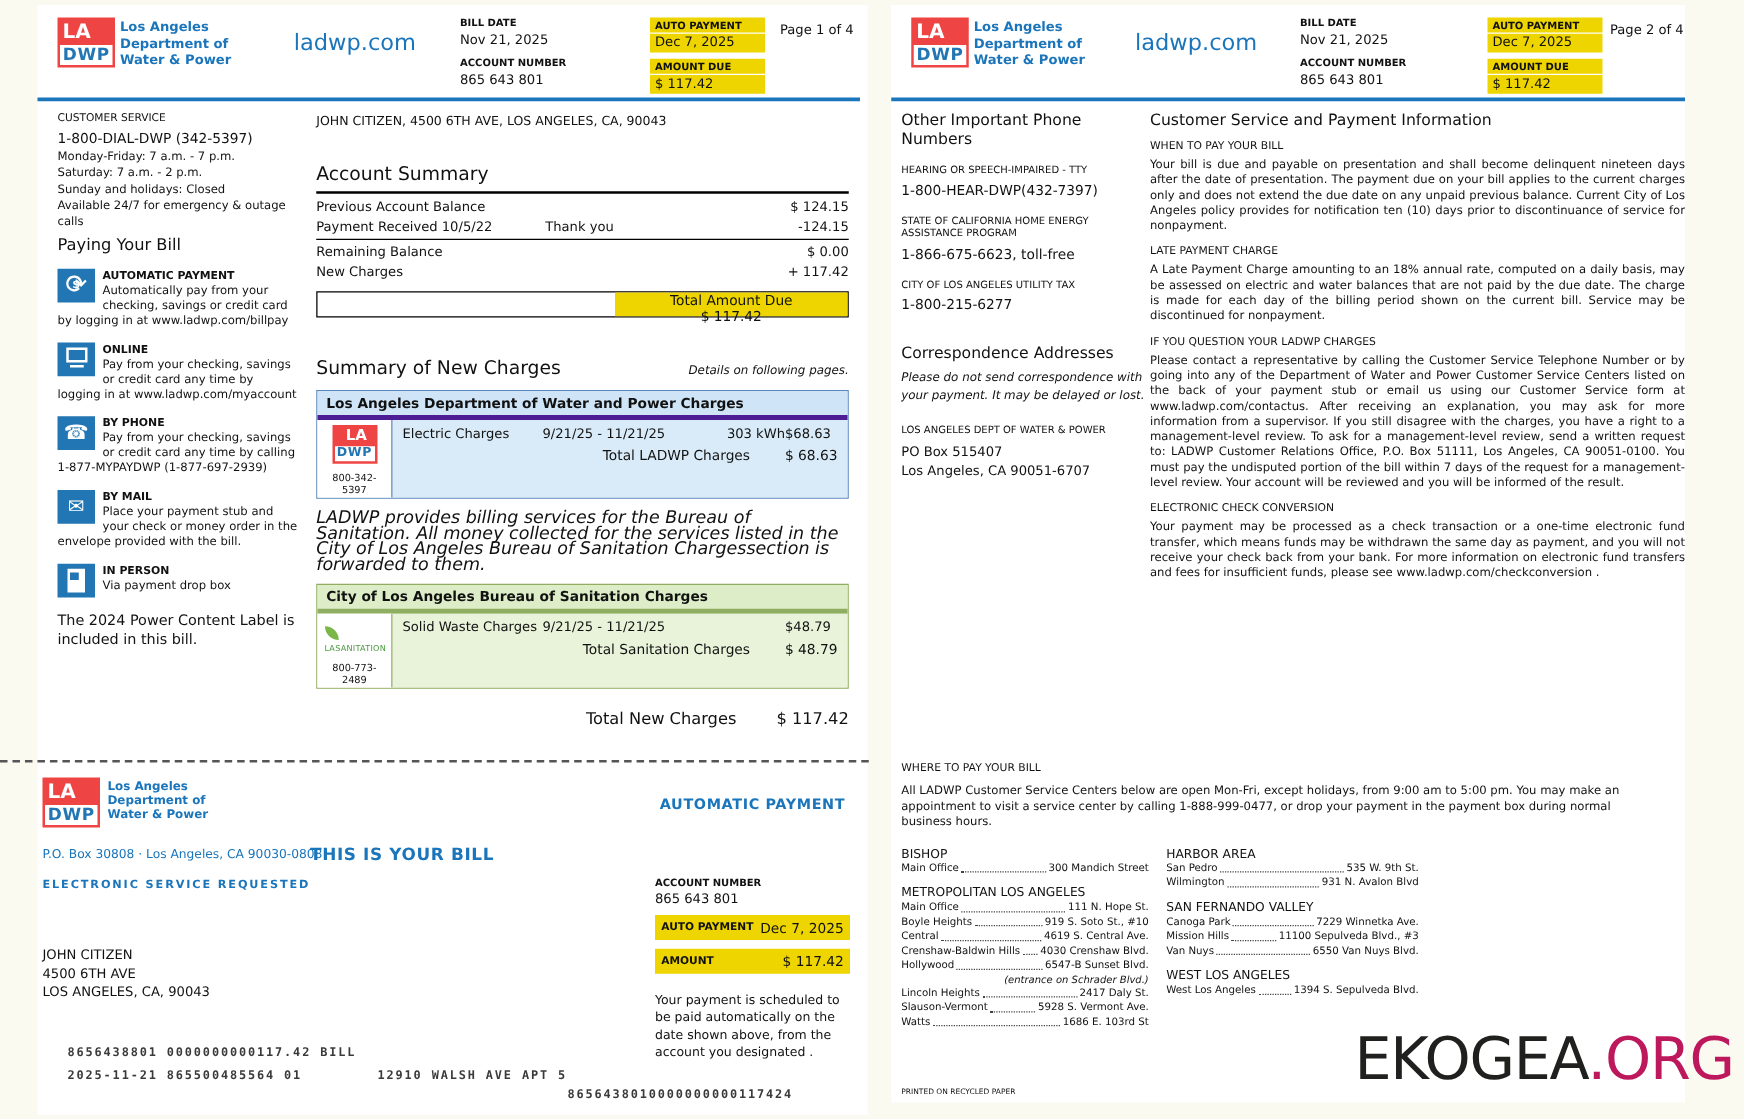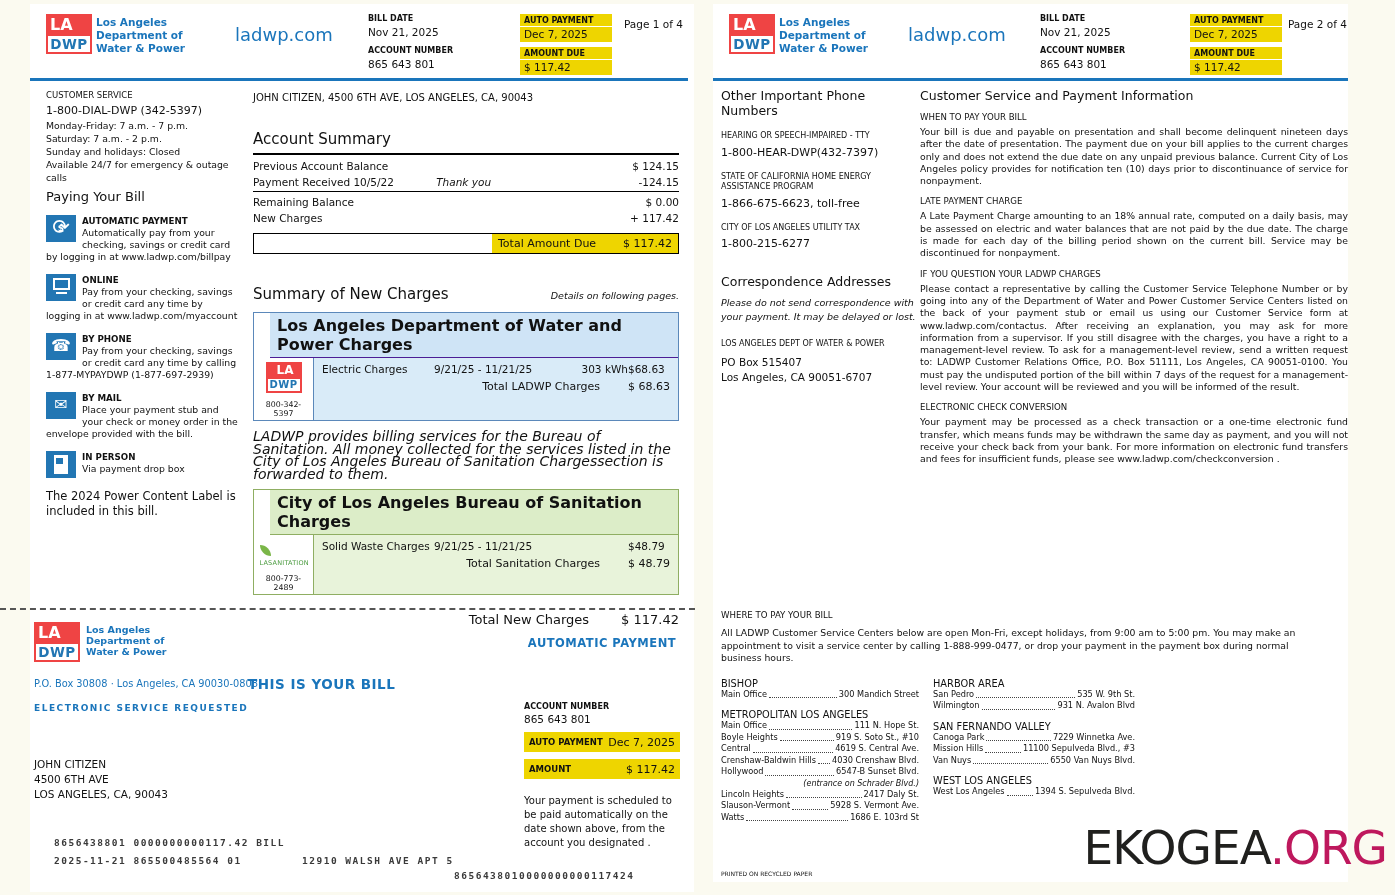--- a/index.html
+++ b/index.html
@@ -55,31 +55,31 @@
   .ic-door { width:14px; height:19px; background:#fff; margin:4px auto; position:relative; }
   .ic-door i { position:absolute; left:2px; top:3px; width:7px; height:6px; background:#2276b3; }
   .power-note { font-size:11.5px; line-height:15px; margin-top:14px; clear:left; }
 
   
   .p1-main { position:absolute; left:223px; top:88px; width:426px; }
   .customer-line { font-size:10px; }
   .as-title { font-size:15px; margin-top:27px; margin-bottom:5px; }
   .as-table { border-top:2px solid #000; padding-top:3px; }
   .as-row { display:flex; line-height:16px; font-size:10.5px; position:relative; }
-  .as-row .note { position:absolute; left:43%; font-style:italic; }
+  .as-row .note { position:absolute; left:43%; }
   .as-row .val { margin-left:auto; }
   .as-sep { border-bottom:1.5px solid #000; margin:1px 0 2px; }
   .as-total { border:1.5px solid #000; display:flex; margin-top:7px; height:21px; }
   .as-total .fill { flex:1; }
-  .as-total .ybar { width:186px; background:#eed500; display:flex; justify-content:space-between; align-items:center; padding:0 6px; font-size:11px; }
+  .as-total .ybar { width:186px; background:#eed500; display:flex; justify-content:space-between; align-items:center; padding:0 22px; font-size:11px;flex-direction:column; }
   .snc-head { display:flex; justify-content:space-between; align-items:baseline; margin-top:31px; }
   .snc-title { font-size:15px; }
   .snc-note { font-size:9.5px; font-style:italic; }
   .cbox { margin-top:9px; border:1px solid #5b88ba; }
-  .cbox .cb-head { font-size:16px; font-weight:600; padding:3px 7px; background:#cfe4f6; border-bottom:1px solid #4c1d95;margin-left:16px; }
+  .cbox .cb-head { font-size:11px; font-weight:600; padding:3px 7px; background:#cfe4f6; border-bottom:4px solid #4c1d95; }
   .cb-body { display:flex; background:#d9ebf8; min-height:58px; }
   .cb-logo { width:60px; background:#fff; border-right:1px solid #5b88ba; padding:4px 2px 2px; text-align:center; }
   .cb-phone { font-size:7.8px; margin-top:7px; }
   .cb-lines { flex:1; padding:3px 8px; }
   .cb-line { display:flex; font-size:10.5px; line-height:16px; }
   .cb-line .c1 { width:112px; }
   .cb-line .c2 { width:128px; }
   .cb-line .c3 { width:66px;text-align:right; }
   .cb-total { display:flex; justify-content:flex-end; gap:28px; margin-top:3px; font-size:11px; }
   .cbox.green, .cbox.green .cb-head, .cbox.green .cb-logo { border-color:#8fae62; }

